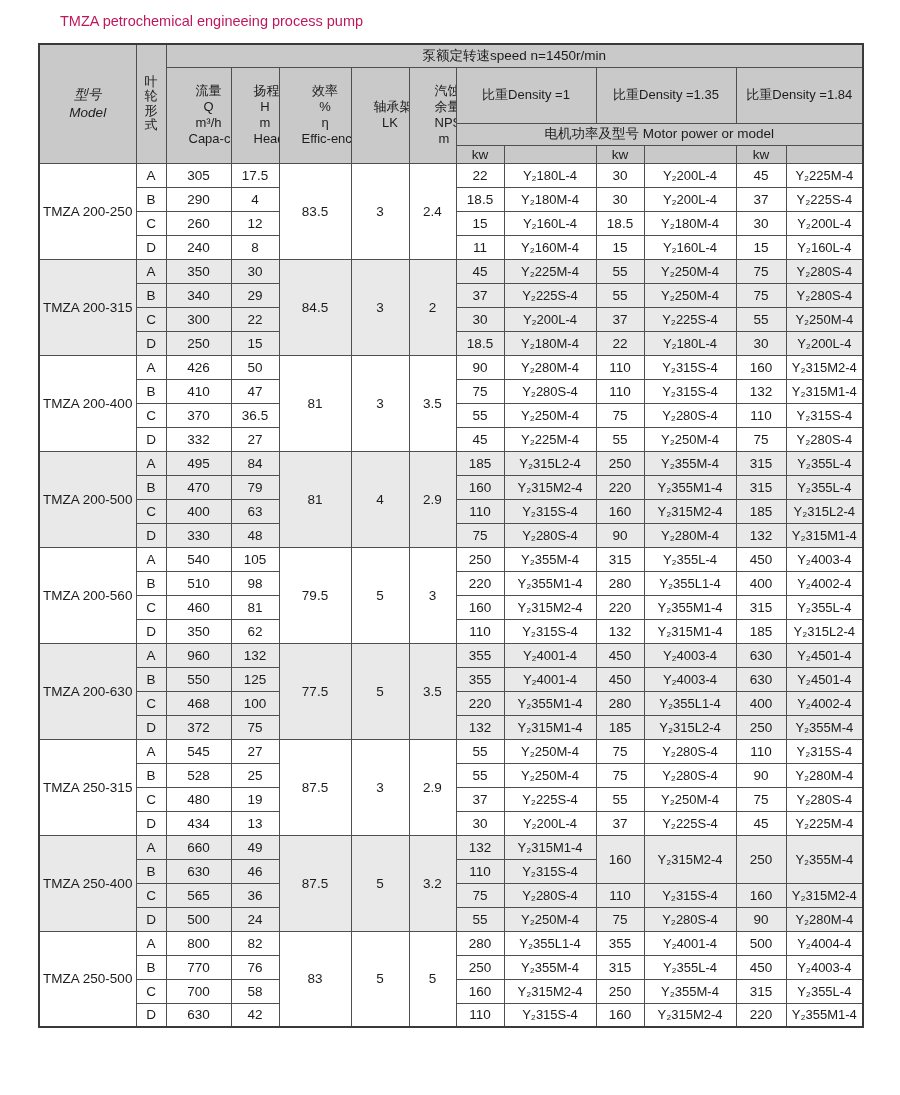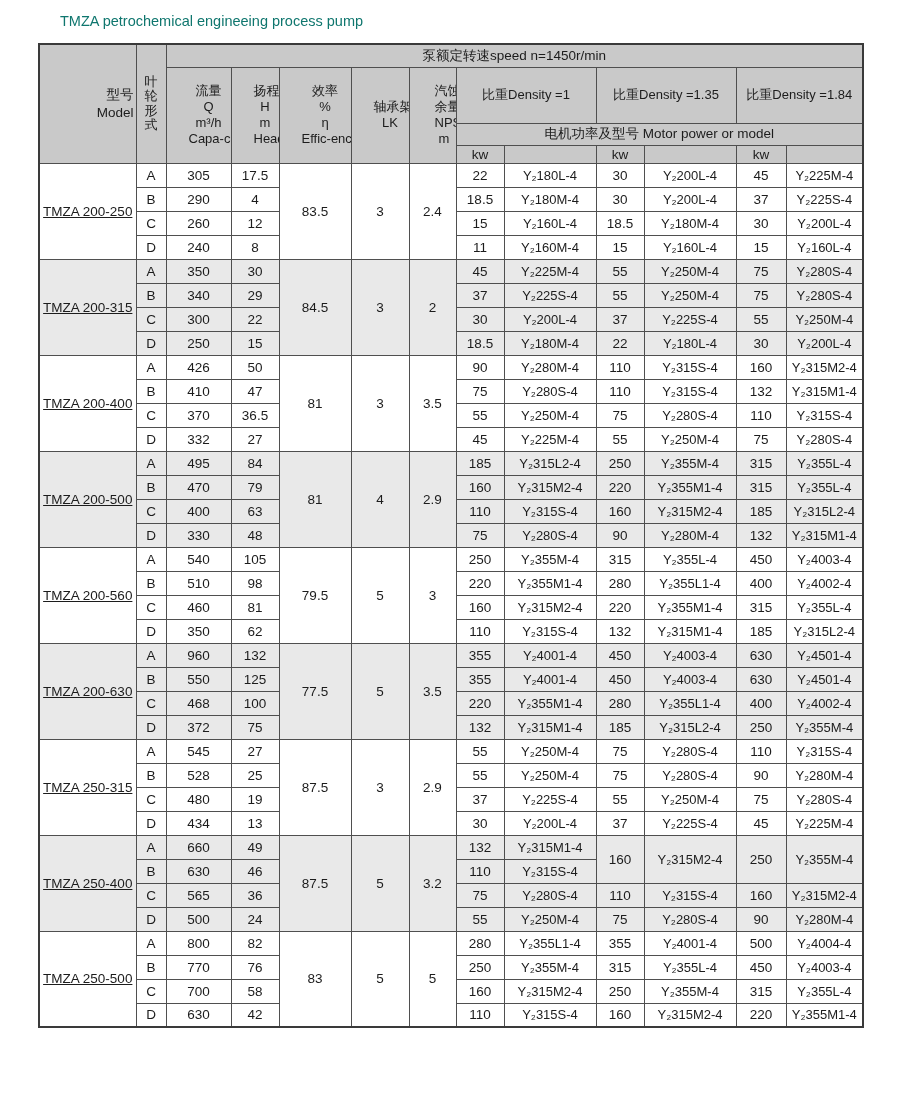--- a/index.html
+++ b/index.html
@@ -16,21 +16,21 @@
   .page-title {
     font-size: 23px;
     font-weight: bold;
     margin: 6px 0 0 0;
     letter-spacing: 1px;
     color: #111;
   }
   .page-subtitle {
     font-size: 14.5px;
     margin-top: 3px;
-    color: #0f766e;
+    color: #be185d;
   }
   .section-bar {
     margin: 10px 0 0 38px;
     width: 525px;
     padding: 3px 10px 4px 10px;
     font-size: 17px;
     color: #000;
     background: linear-gradient(to right, #b0b0b0 0%, #d9d9d9 55%, #ffffff 100%);
   }
 
@@ -49,27 +49,27 @@
     overflow: hidden;
     white-space: nowrap;
   }
   table.perf { border: 2px solid #3a3a3a; }
   thead th { background: #c9c9c9; }
   thead .hrow-speed th { height: 23px; font-size: 13.5px; }
   thead .hrow-main th { height: 56px; font-size: 13px; line-height: 1.2; }
   thead .hrow-motor th { height: 22px; }
   thead .hrow-kw th { height: 16px; }
 
-  .th-model { text-align: right; padding-left: 18px; font-size: 13.5px; line-height: 1.35; }
+  .th-model { text-align: center; padding-left: 18px; font-size: 13.5px; line-height: 1.35; font-style: italic; }
   .v-chars span { display: block; line-height: 1.12; font-size: 13px; }
   .hl span { display: block; line-height: 1.22; padding-left: 20px; }
 
   tbody tr { height: 24px; }
   tbody tr.shaded td { background: #e9e9e9; }
-  td.model-cell { font-size: 13.5px; text-decoration: underline; }
+  td.model-cell { font-size: 13.5px; }
   td.motor-model-cell { font-size: 13px; }
 </style>
 </head>
 <body>
 
 <div class="page">
 
   <div class="title-block">
     <div class="page-subtitle">TMZA petrochemical engineeing process pump</div>
   </div>

